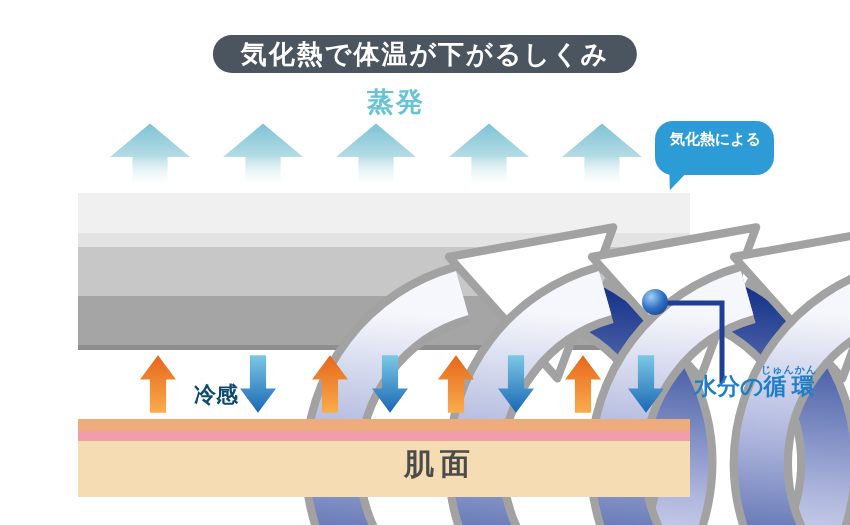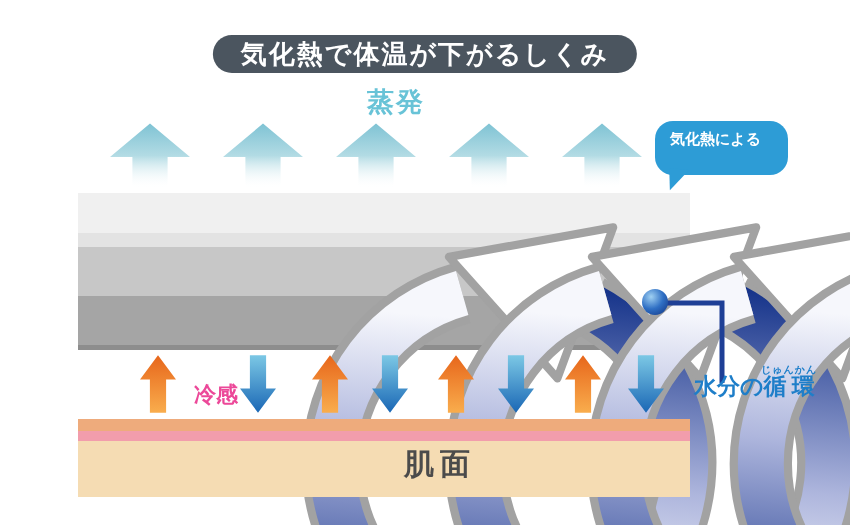--- a/index.html
+++ b/index.html
@@ -14,32 +14,32 @@
     left:50%; top:35px; transform:translateX(-50%);
     background:#4b555f; color:#ffffff;
     font-size:26px; font-weight:bold; line-height:38px;
     padding:0 28px; border-radius:19px; letter-spacing:2px; white-space:nowrap;
   }
   .evap-label {
     left:338px; top:84px; width:116px; text-align:center;
     color:#68c3d7; font-size:27px; font-weight:bold; letter-spacing:2px;
   }
   .callout {
-    left:655px; top:121px; width:133px; height:54px;
+    left:655px; top:121px; width:119px; height:54px;
     background:#2d9cd6; border-radius:18px;
     color:#fff; font-size:15px; font-weight:bold; line-height:1.35;
     padding:8px 0 0 15px; box-sizing:border-box; white-space:nowrap;
   }
   .callout::after {
     content:""; position:absolute; left:13px; bottom:-16px; width:0; height:0;
     border-top:22px solid #2d9cd6; border-right:17px solid transparent;
     border-left:3px solid transparent; transform:rotate(6deg);
   }
   .moisture-label { left:42px;  top:380px; color:#e8671a; font-size:22px; font-weight:bold; white-space:nowrap; }
-  .cool-label     { left:194px; top:380px; color:#ec4899; font-size:22px; font-weight:bold; white-space:nowrap; }
+  .cool-label     { left:194px; top:380px; color:#0c4a6e; font-size:22px; font-weight:bold; white-space:nowrap; }
   .circulation-label {
     left:694px; top:365px; color:#1e7ec9; font-size:23px; font-weight:bold;
     white-space:nowrap; line-height:1.1;
   }
   .circulation-label rt { font-size:10px; font-weight:bold; color:#1e7ec9; letter-spacing:1px; }
   .skin-label {
     left:78px; top:444px; width:724px; text-align:center;
     color:#4b4b4b; font-size:30px; font-weight:bold; letter-spacing:6px;
   }
 </style>

